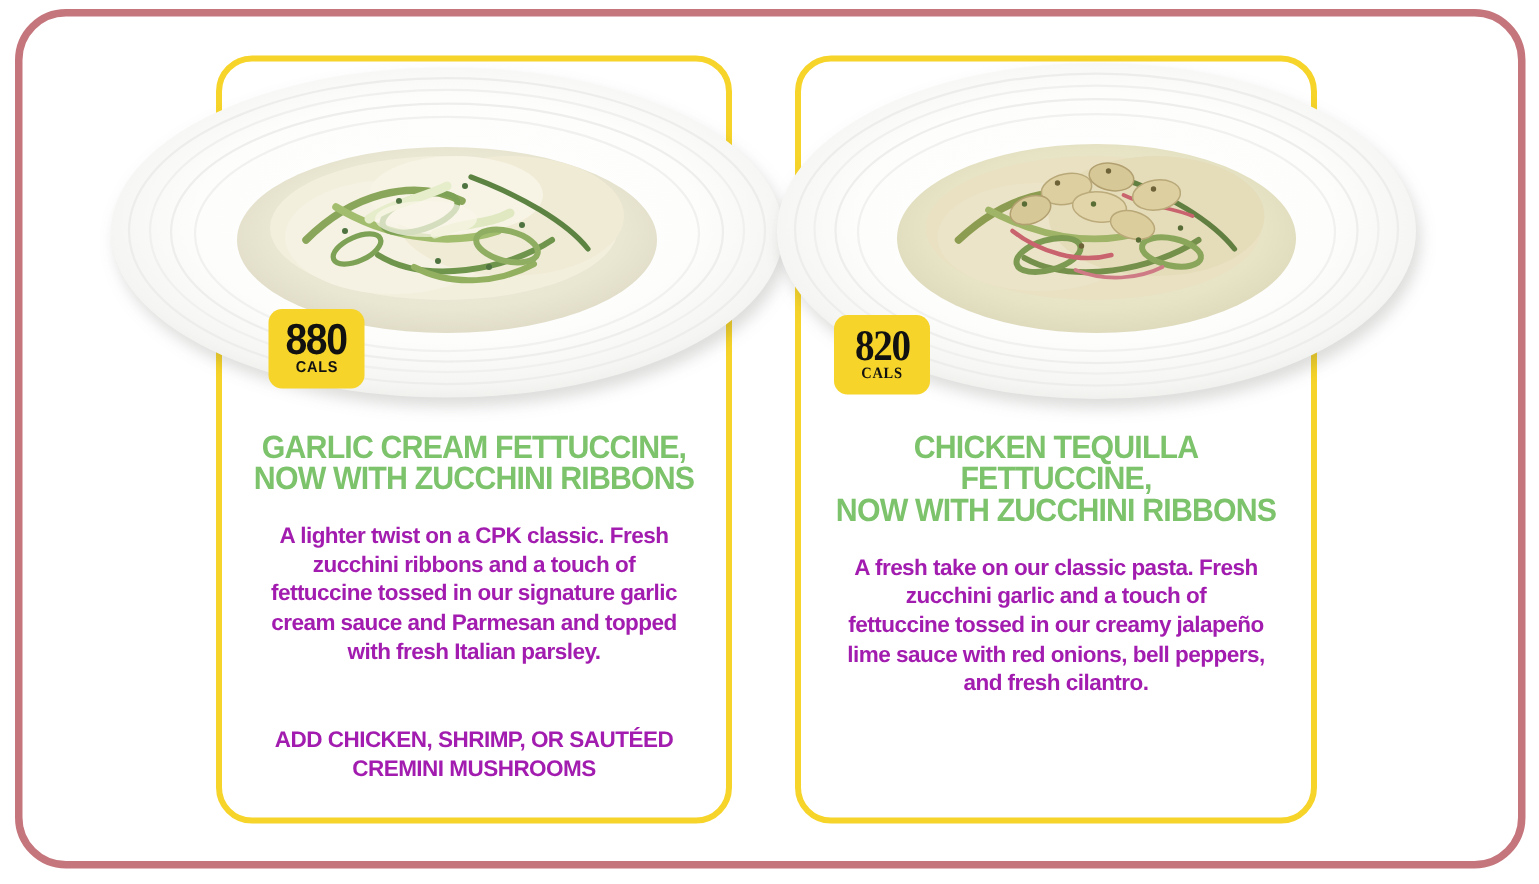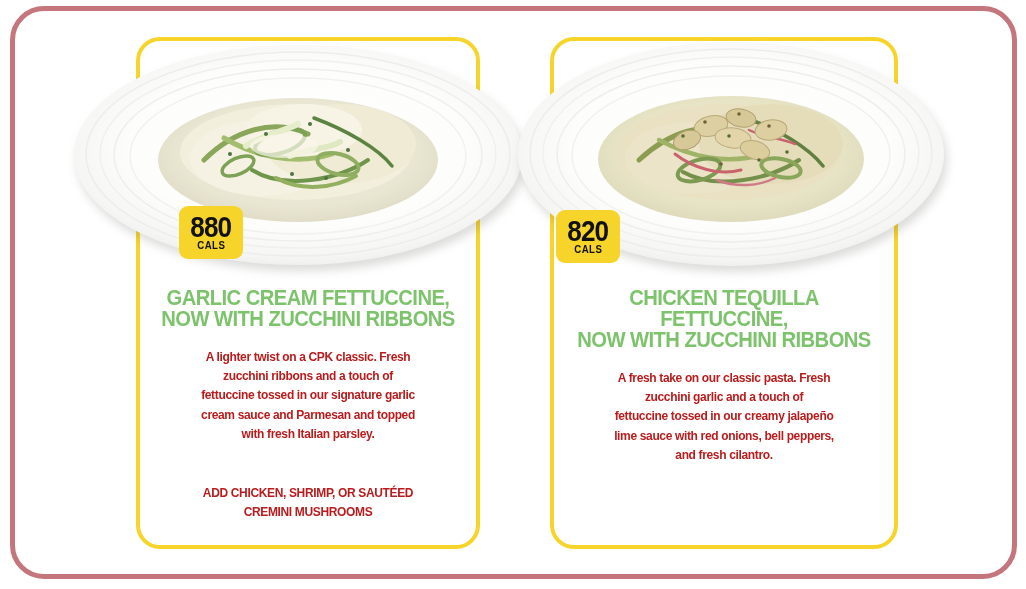--- a/index.html
+++ b/index.html
@@ -21,64 +21,64 @@
   
   .card {
     position:absolute;
     top:37px;
     height:512px;
     background:#ffffff;
     border:4px solid #f6d42a;
     border-radius:24px;
     z-index:1;
   }
-  .card1 { left:136px; width:344px; }
-  .card2 { left:530px; width:348px;margin-left:20px; }
+  .card1 { left:144px; width:344px; }
+  .card2 { left:530px; width:348px; }
 
   .card-text {
     position:absolute;
     left:6px; right:6px; top:247px;
     text-align:center;
   }
   .dish-title {
     color:#7cc36b;
     font-weight:bold;
     font-size:21.5px;
     line-height:21px;
     letter-spacing:-0.6px;
     white-space:pre-line;
     transform:scaleX(0.94);
     transform-origin:center top;
     margin-bottom:18px;
   }
   .dish-desc, .dish-addon {
-    color:#b91c1c;
-    font-weight:bold;
-    font-size:12px;
+    color:#a21caf;
+    font-weight:bold;
+    font-size:15px;
     line-height:19.2px;
     letter-spacing:-0.35px;
     white-space:pre-line;
   }
   .dish-addon { margin-top:40px; }
 
   
   .cal-badge {
     position:absolute;
     width:64px; height:53px;
     background:#f6d42a;
     border-radius:9px;
     display:flex;
     flex-direction:column;
     align-items:center;
     justify-content:center;
     z-index:3;
     text-align:right;
   }
   .badge1 { left:179px; top:206px; }
-  .badge2 { left:556px; top:210px; }
+  .badge2 { left:556px; top:210px;font-family:Liberation Serif, serif; }
   .cal-value {
     color:#111;
     font-weight:bold;
     font-size:29px;
     line-height:26px;
     letter-spacing:-1px;
     transform:scaleX(0.9);
   }
   .cal-unit {
     color:#111;

